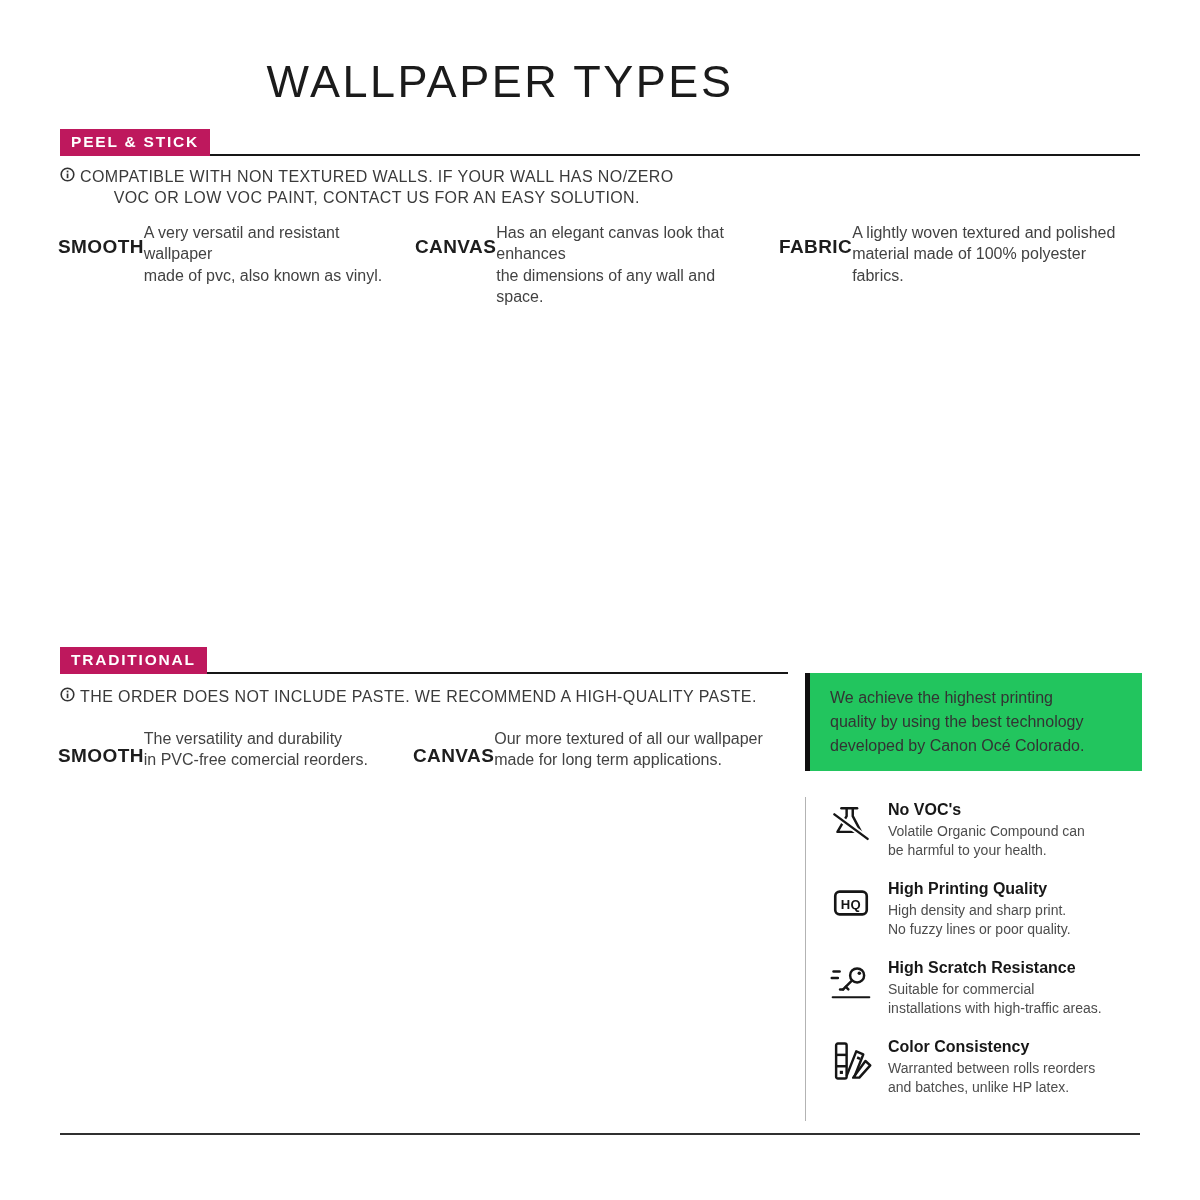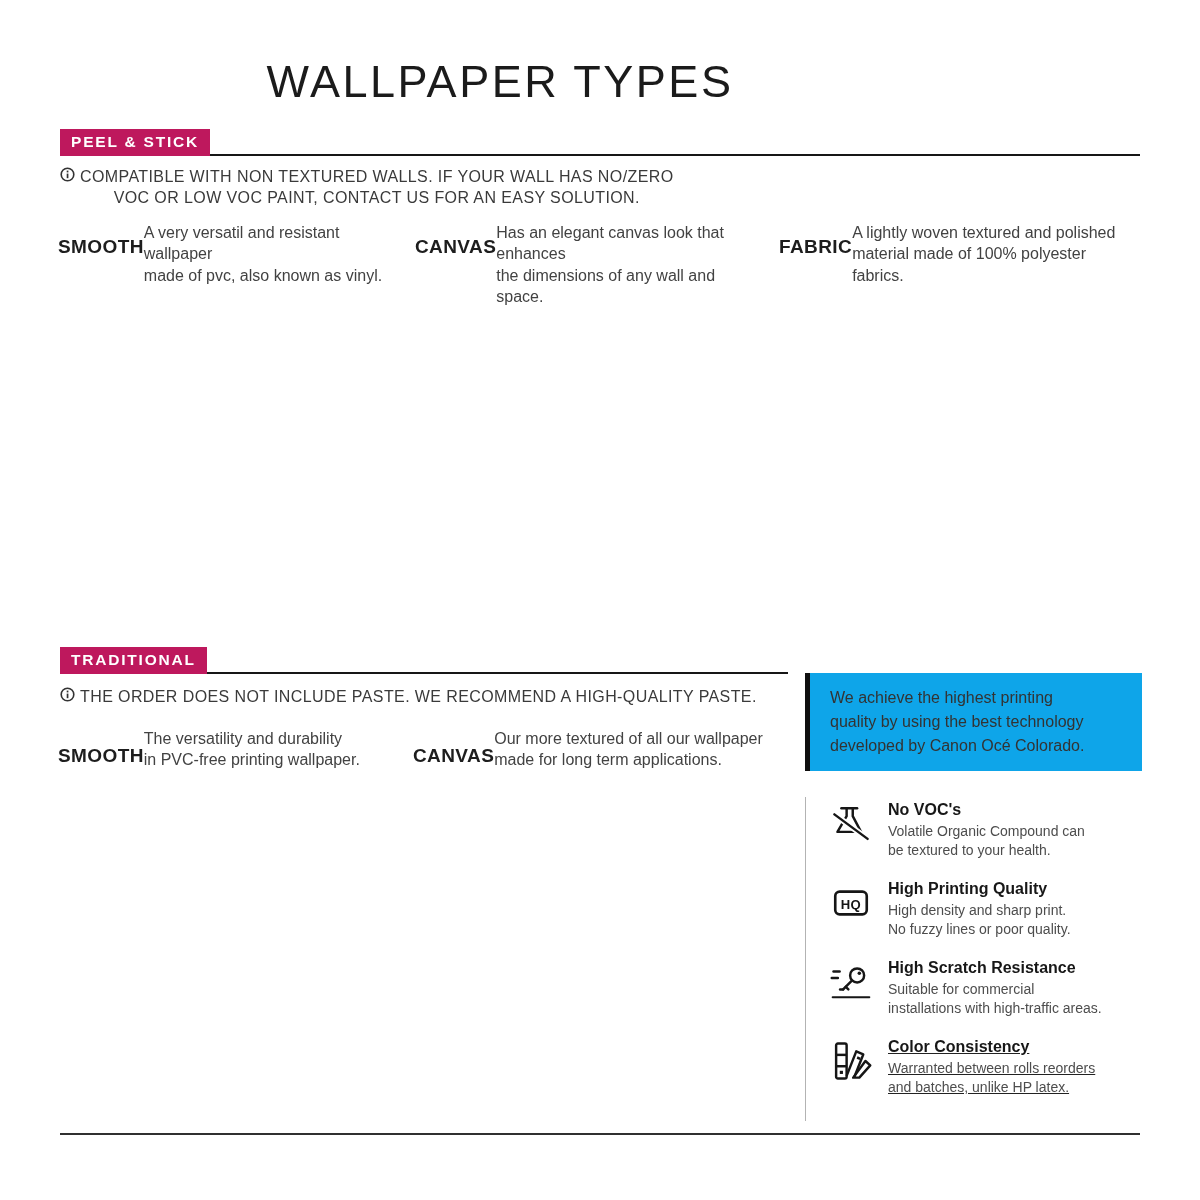--- a/index.html
+++ b/index.html
@@ -51,29 +51,29 @@
   .swatch-name{
     margin-top:14px;font-size:19px;font-weight:700;letter-spacing:0.4px;color:#1d1d1d;
   }
   #row-trad .swatch-name{margin-top:17px;}
   .swatch-desc{
     font-size:16px;color:#424242;line-height:1.33;white-space:pre-line;
   }
   
   .sidebar{position:absolute;left:805px;top:673px;width:337px;}
   .quality-box{
-    background:#0ea5e9;border-left:5px solid #0f0f0f;
+    background:#22c55e;border-left:5px solid #0f0f0f;
     padding:13px 8px 13px 20px;font-size:16px;color:#333333;
     line-height:1.5;white-space:pre-line;
   }
   .features{
     margin-top:26px;border-left:1px solid #b3b3b3;padding:4px 0 8px 24px;
   }
   .feature{display:flex;gap:16px;align-items:flex-start;margin-bottom:20px;}
-  .feature:last-child{margin-bottom:16px;text-decoration:underline;}
+  .feature:last-child{margin-bottom:16px;}
   .feature-icon{flex:0 0 42px;height:46px;text-align:right;}
   .feature-title{font-size:16px;font-weight:700;color:#171717;}
   .feature-desc{margin-top:3px;font-size:14px;color:#4d4d4d;line-height:1.36;white-space:pre-line;}
   
   .bottom-rule{position:absolute;top:1133px;left:60px;width:1080px;border-top:2px solid #303030;}
 </style>
 </head>
 <body>
 
 <svg width="0" height="0" style="position:absolute" aria-hidden="true">
@@ -205,21 +205,21 @@
   <div class="swatch-row" id="row-trad">
     <div class="swatch-col w346">
       <div class="swatch">
         <svg preserveAspectRatio="none">
             <rect width="100%" height="100%" fill="#f2f2f2" filter="url(#f-smooth2)"></rect>
           </svg>
         <div class="overlay ov-smooth2"></div>
       </div>
       <div class="swatch-name">SMOOTH</div>
       <div class="swatch-desc">The versatility and durability
-in PVC-free printing wallpaper.</div>
+in PVC-free comercial reorders.</div>
     </div>
     <div class="swatch-col w360">
       <div class="swatch">
         <svg preserveAspectRatio="none">
             <rect width="100%" height="100%" fill="#f5f5f5" filter="url(#f-canvas2)"></rect>
           </svg>
         <div class="overlay ov-canvas2"></div>
       </div>
       <div class="swatch-name">CANVAS</div>
       <div class="swatch-desc">Our more textured of all our wallpaper
@@ -239,21 +239,21 @@
           <svg width="42" height="46" viewBox="0 0 48 48" fill="none" stroke="#161616" stroke-width="2.8" stroke-linecap="round" stroke-linejoin="round">
             <path d="M13 6 H31"></path>
             <path d="M19 6 V15 L8.5 33 H35.5 L26 15 V6"></path>
             <path d="M5 13 L43 41" stroke="#ffffff" stroke-width="7"></path>
             <path d="M5 13 L43 41"></path>
           </svg>
         </span>
         <div class="feature-text">
           <div class="feature-title">No VOC's</div>
           <div class="feature-desc">Volatile Organic Compound can
-be textured to your health.</div>
+be harmful to your health.</div>
         </div>
       </div>
 
       <div class="feature">
         <span class="feature-icon">
           <svg width="42" height="46" viewBox="0 0 48 48" fill="none" stroke="#161616" stroke-width="3" stroke-linejoin="round">
             <rect x="6" y="11" width="36" height="26" rx="5"></rect>
             <text x="24" y="30.5" text-anchor="middle" font-family="Liberation Sans, sans-serif" font-size="15" font-weight="bold" fill="#161616" stroke="none" letter-spacing="0.5">HQ</text>
           </svg>
         </span>

